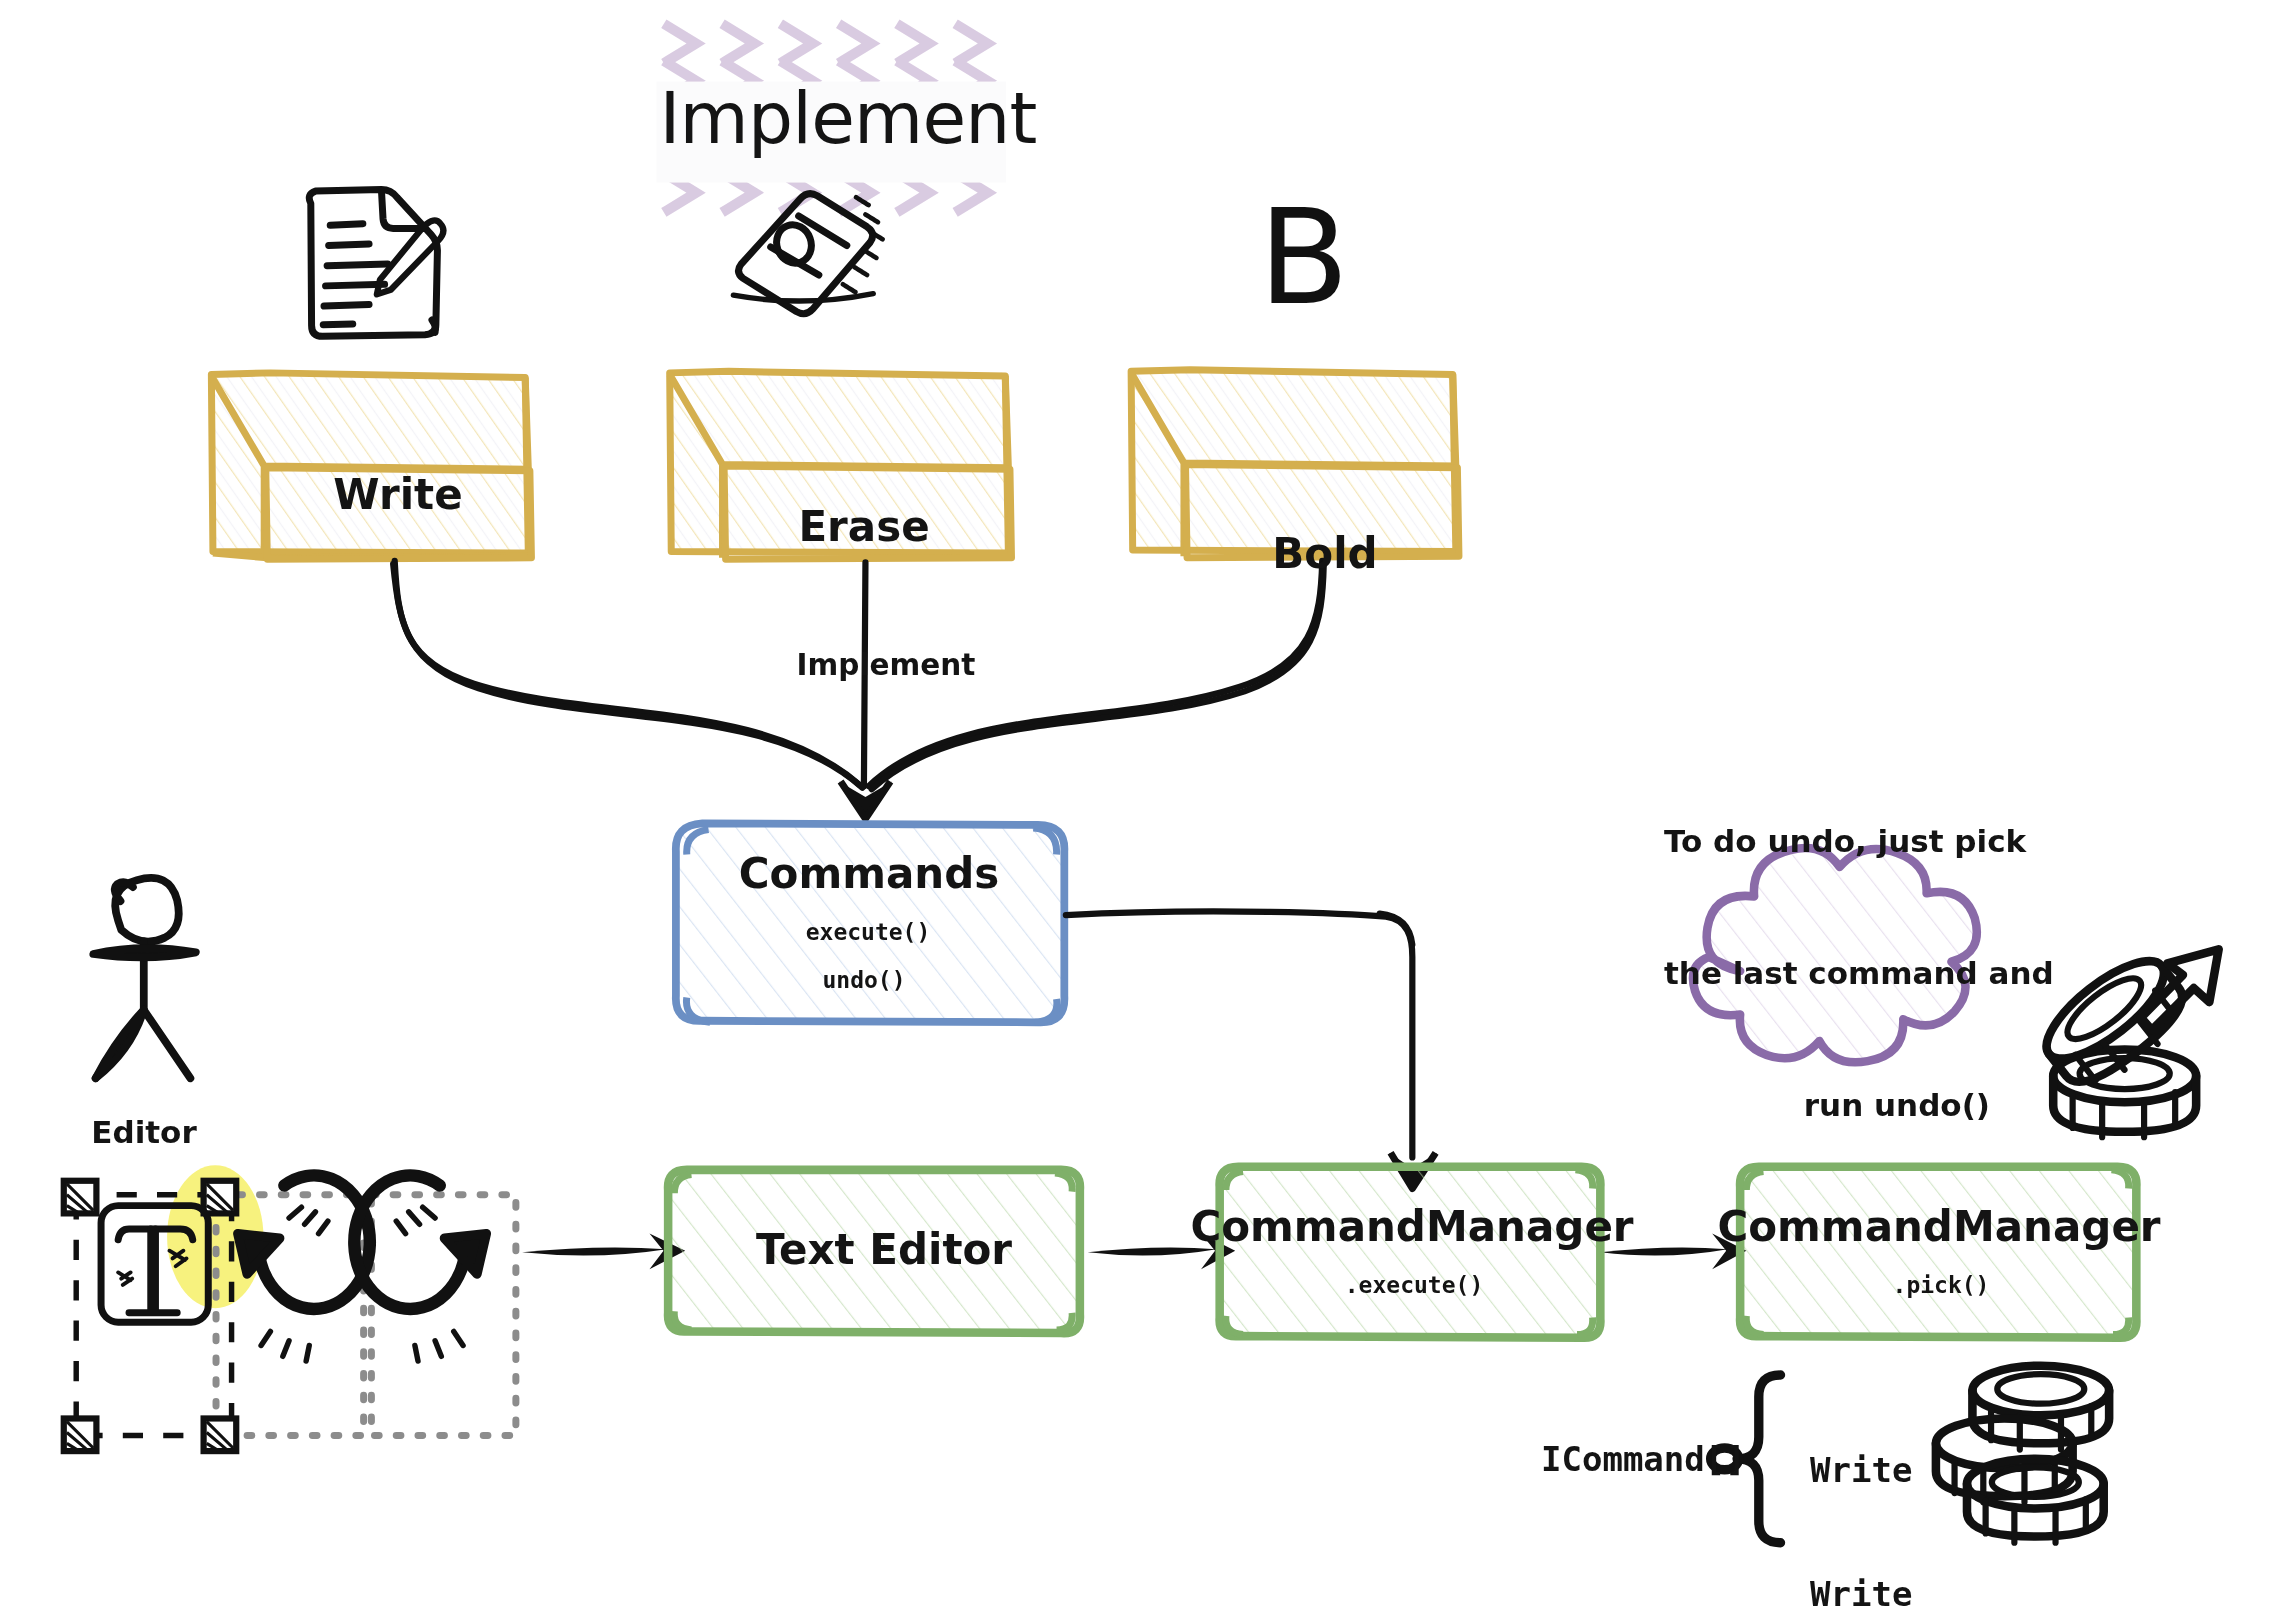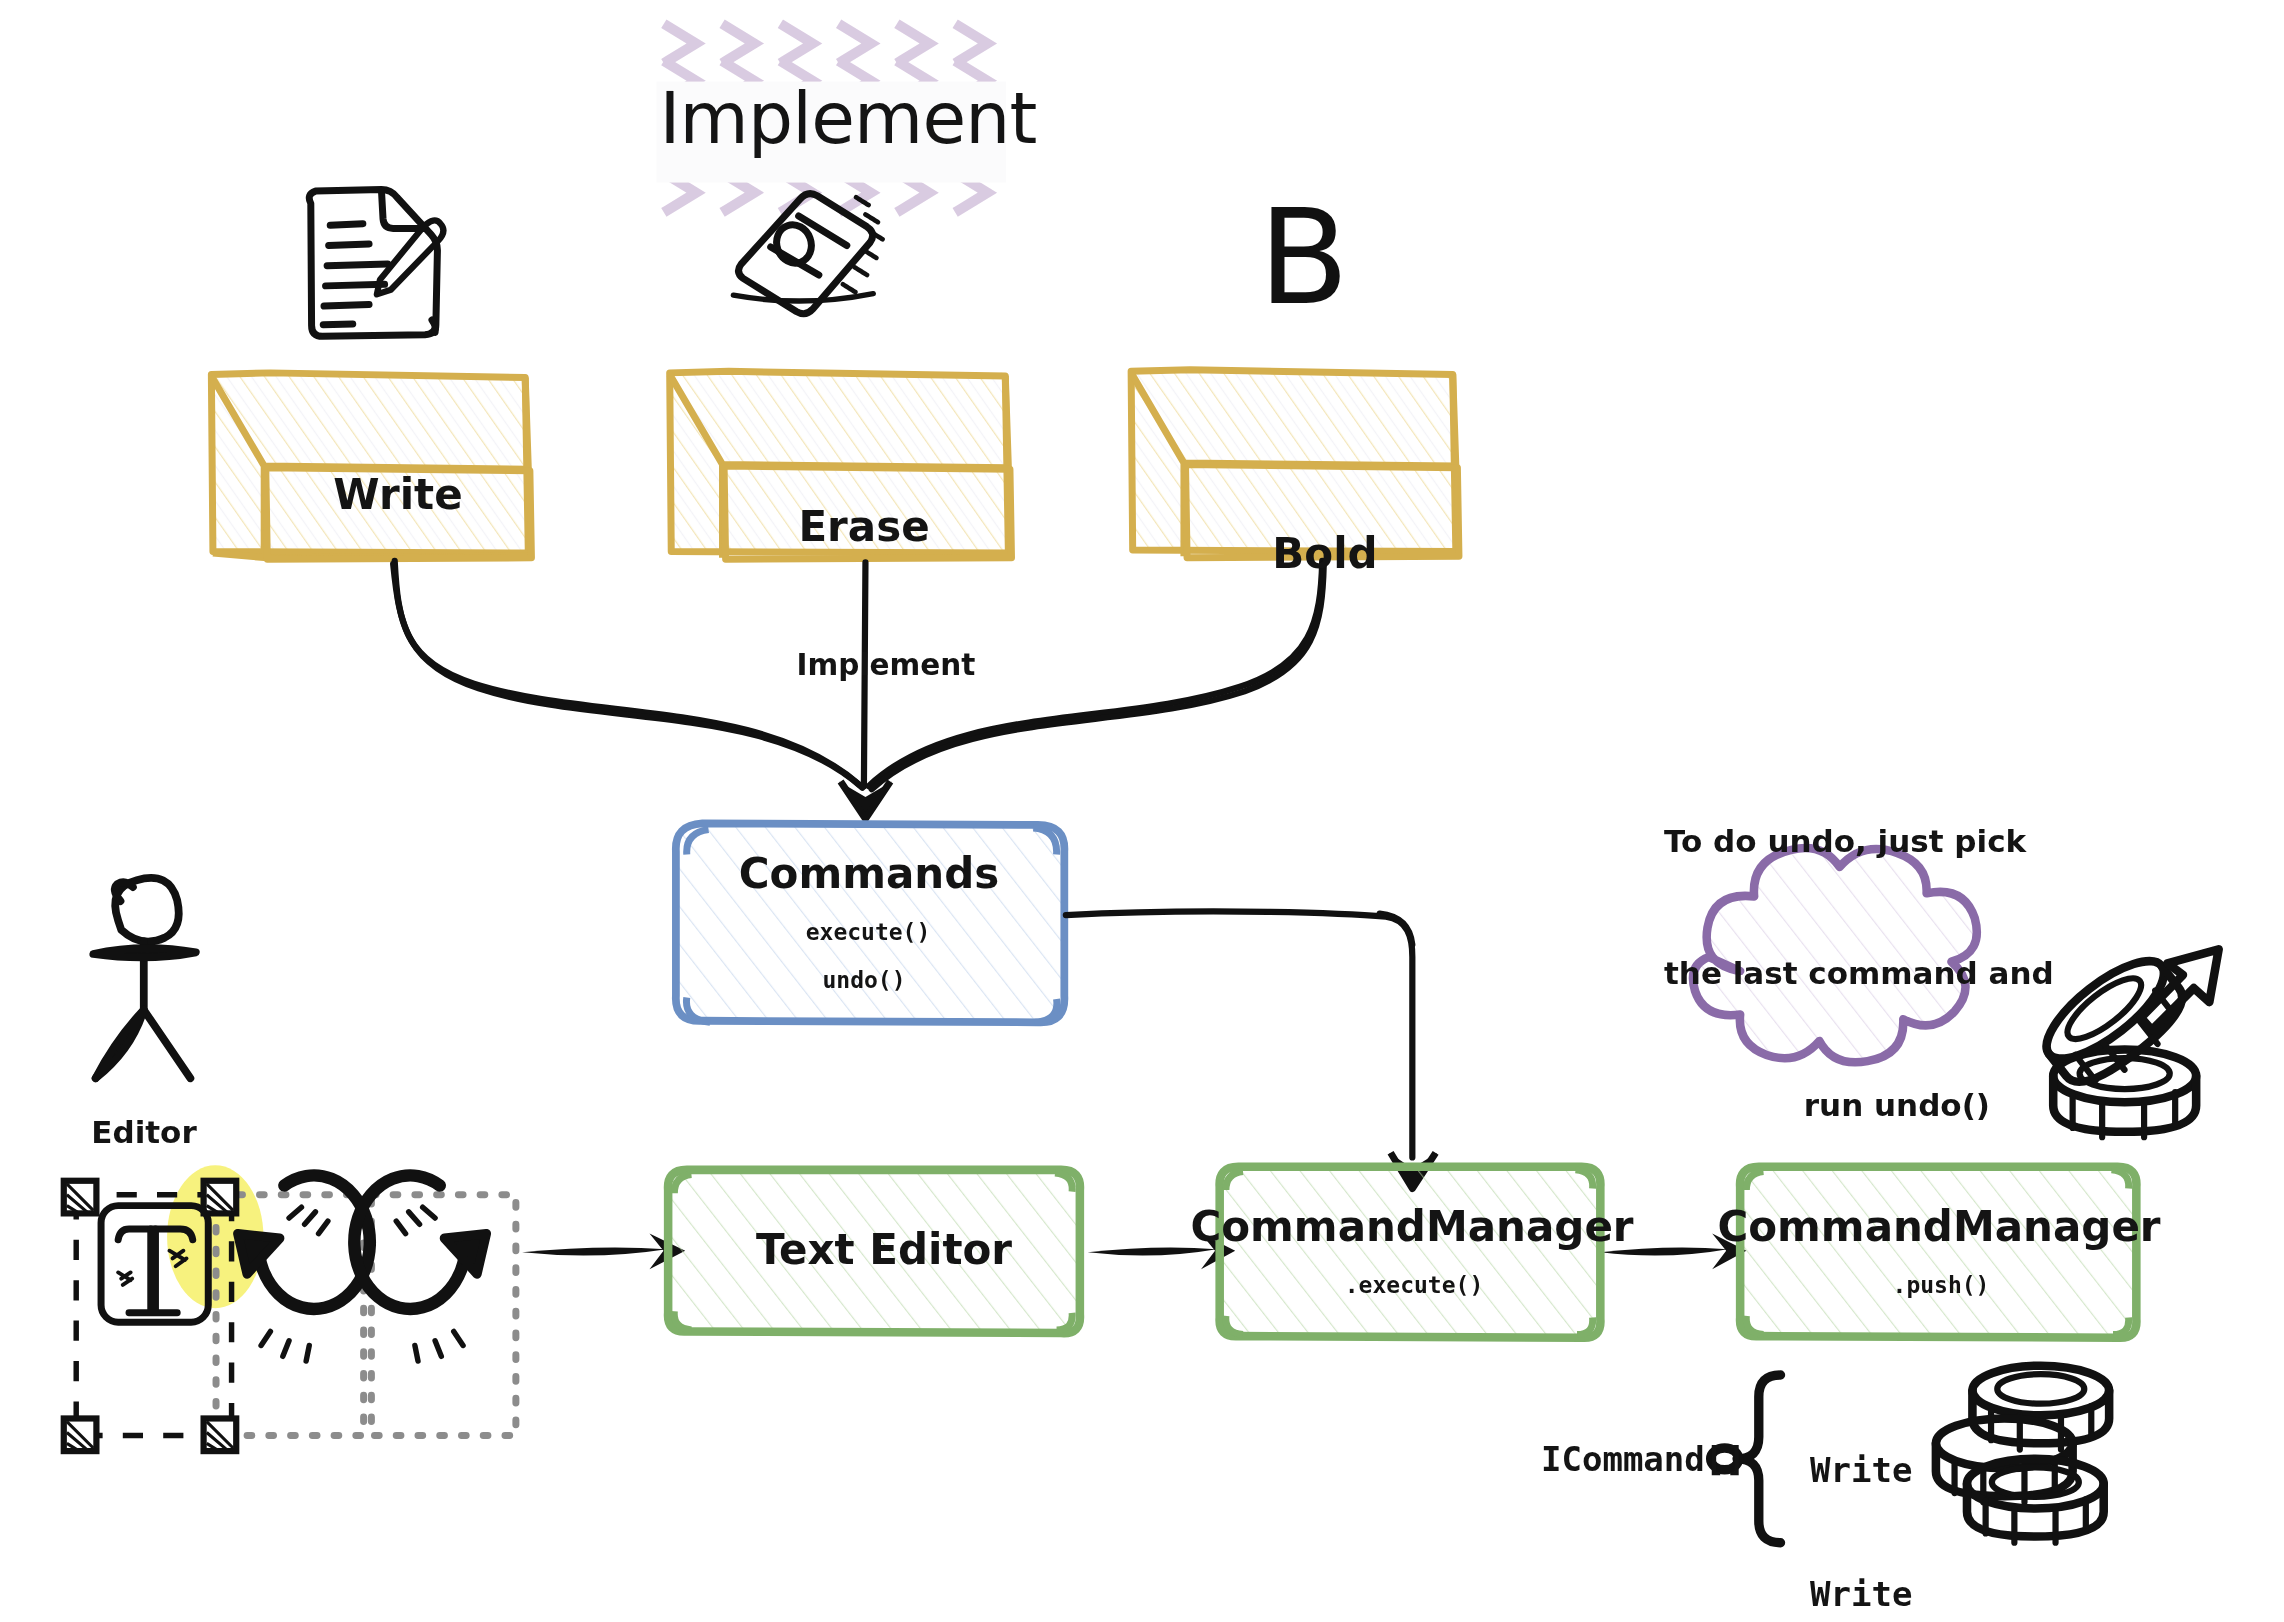--- a/index.html
+++ b/index.html
@@ -312,21 +312,21 @@
   <div class="lbl ctr mono boxsub" style="left:864px;top:980px;">undo()</div>
 
   <div class="lbl ctr hand smalllbl" style="left:144px;top:1132px;">Editor</div>
 
   <div class="lbl ctr hand boxlabel" style="left:872px;top:1249px;margin-left:12px;">Text Editor</div>
 
   <div class="lbl ctr hand boxlabel" style="left:1412px;top:1226px;">CommandManager</div>
   <div class="lbl ctr mono boxsub" style="left:1414px;top:1285px;">.execute()</div>
 
   <div class="lbl ctr hand boxlabel" style="left:1939px;top:1226px;">CommandManager</div>
-  <div class="lbl ctr mono boxsub" style="left:1941px;top:1285px;">.push()</div>
+  <div class="lbl ctr mono boxsub" style="left:1941px;top:1285px;">.pick()</div>
 
   <div class="lbl ctr hand cloudtxt" style="left:1827px;top:973px;width:326px;">
     <div>To do undo, just pick</div>
     <div>the last command and</div>
     <div>run undo()</div>
   </div>
 
   <div class="lbl mono stacktxt" style="left:1541px;top:1439px;">ICommand[]</div>
 
   <div class="lbl mono stacktxt" style="left:1810px;top:1367px;">

